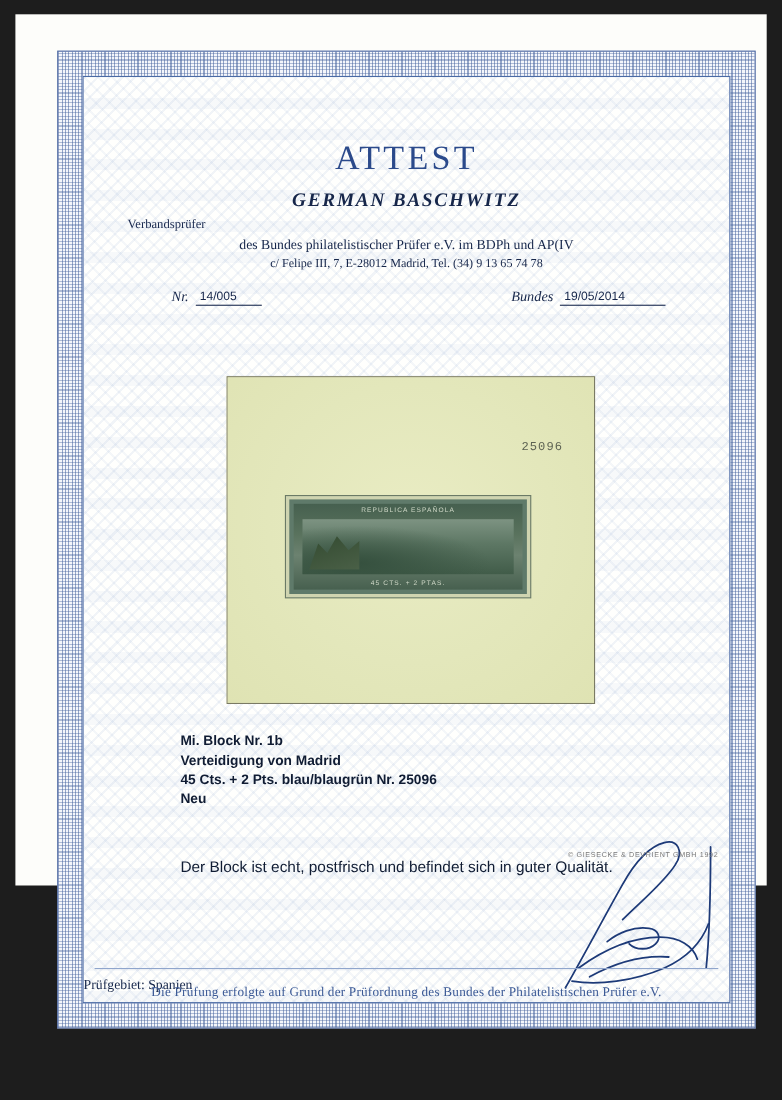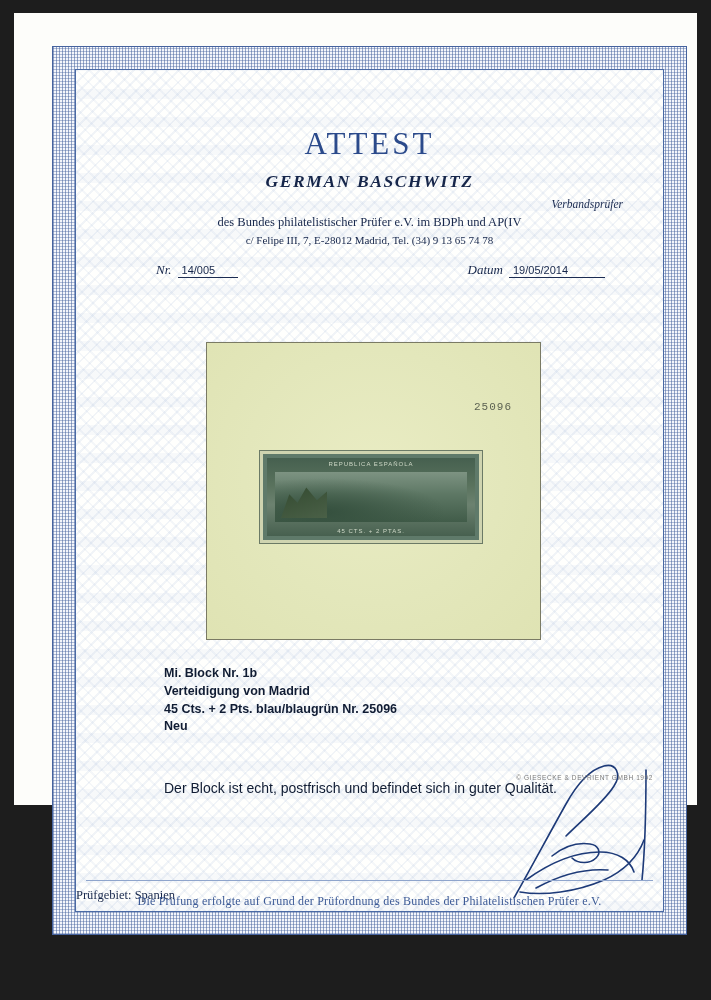--- a/index.html
+++ b/index.html
@@ -68,25 +68,24 @@
   .expert-name {
     text-align: center;
     font-size: 17.5px;
     letter-spacing: 1.6px;
     color: #16264a;
     font-weight: 600;
     margin-bottom: 6px;
     font-style: italic;
   }
   .role {
-    text-align: right;
+    text-align: left;
     font-size: 11.5px;
     color: #1a2a50;
     margin-bottom: 5px;
-    font-style: italic;
   }
   .assoc {
     text-align: center;
     font-size: 12.5px;
     color: #16264a;
     margin-bottom: 4px;
   }
   .address {
     text-align: center;
     font-size: 11px;
@@ -252,21 +251,21 @@
           <div class="role">Verbandsprüfer</div>
           <div class="assoc">des Bundes philatelistischer Prüfer e.V. im BDPh und AP(IV</div>
           <div class="address">c/ Felipe III, 7, E-28012 Madrid, Tel. (34) 9 13 65 74 78</div>
 
           <div class="meta-row">
             <div class="meta-left">
               <span class="meta-label">Nr.</span>
               <span class="meta-value">14/005</span>
             </div>
             <div class="meta-right">
-              <span class="meta-label">Datum</span>
+              <span class="meta-label">Bundes</span>
               <span class="meta-value">19/05/2014</span>
             </div>
           </div>
 
         </div>
 
         <div class="photo">
           <div class="photo-inner"></div>
           <div class="serial">25096</div>
           <div class="stamp">

